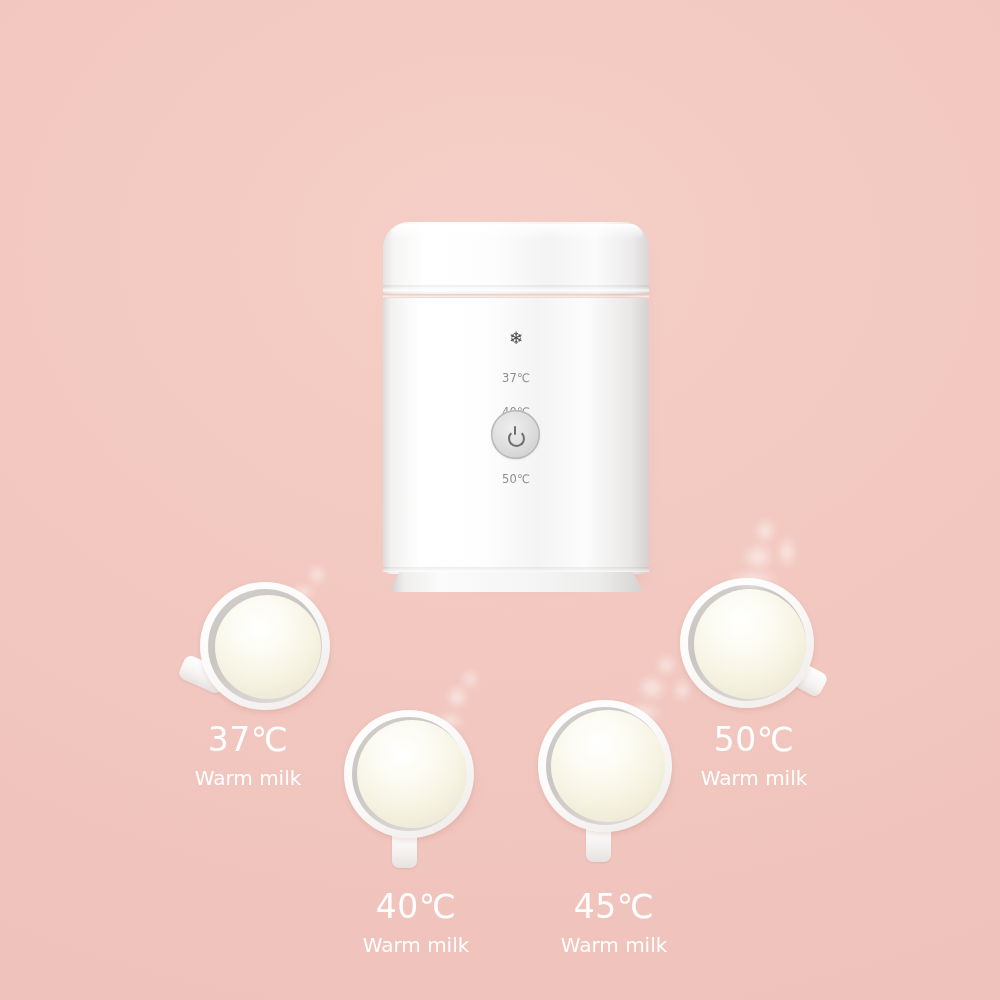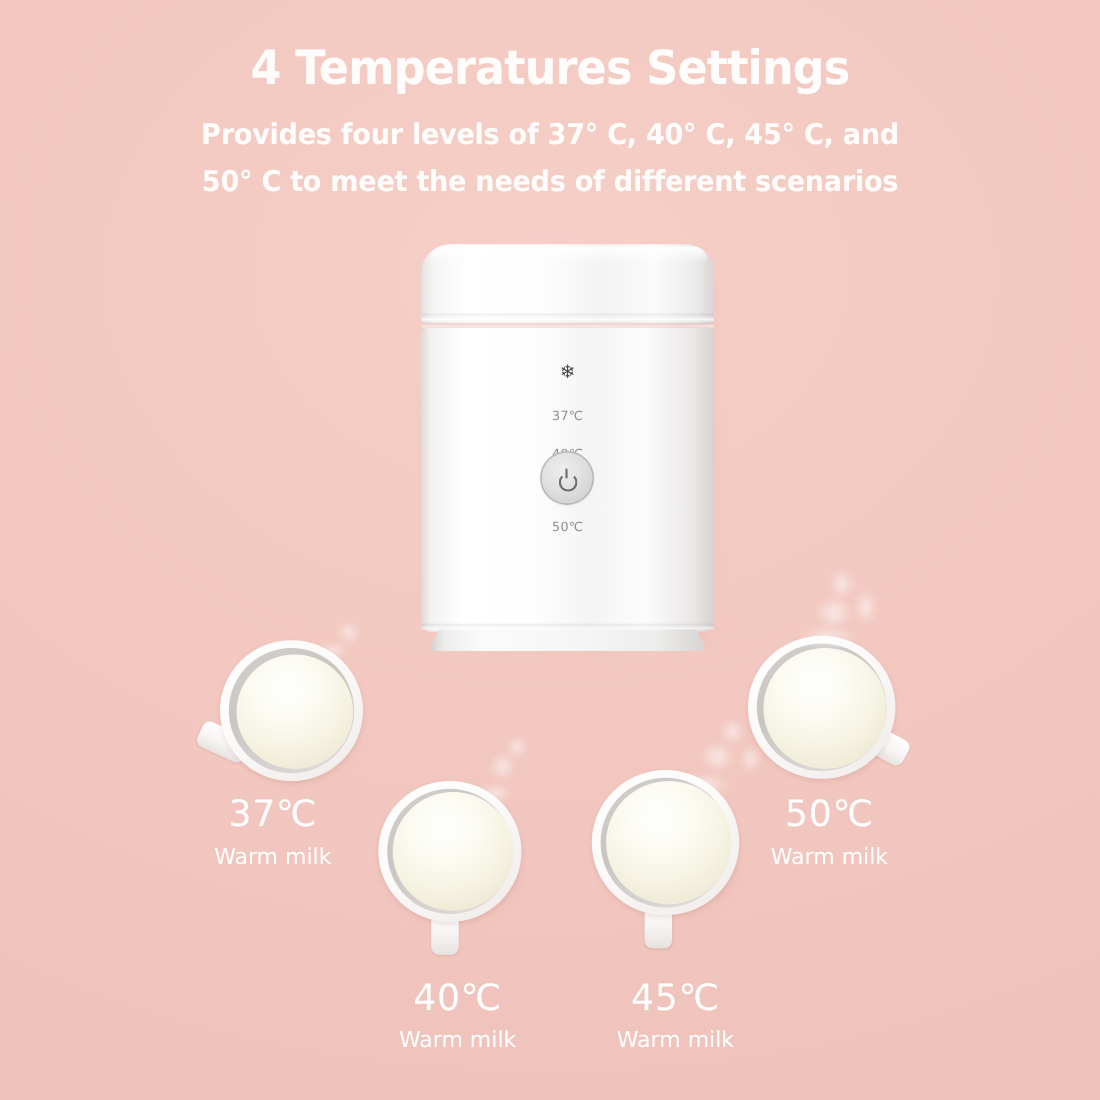--- a/index.html
+++ b/index.html
@@ -291,27 +291,20 @@
     font-weight: 400;
     margin-top: 12px;
     white-space: nowrap;
   }
 </style>
 </head>
 <body>
 
 <div id="stage">
 
-  <div class="heading-block">
-    <div class="title">4 Temperatures Settings</div>
-    <div class="subtitle">
-      <div>Provides four levels of 37° C, 40° C, 45° C, and</div>
-      <div>50° C to meet the needs of different scenarios</div>
-    </div>
-  </div>
 
   <div id="device">
     <div class="dev-shadow"></div>
     <div class="dev-shadow-right"></div>
     <div class="dev-lid">
       <div class="dev-lid-top"></div>
     </div>
     <div class="dev-seam"></div>
     <div class="dev-body"></div>
     <div class="dev-base-seam"></div>

